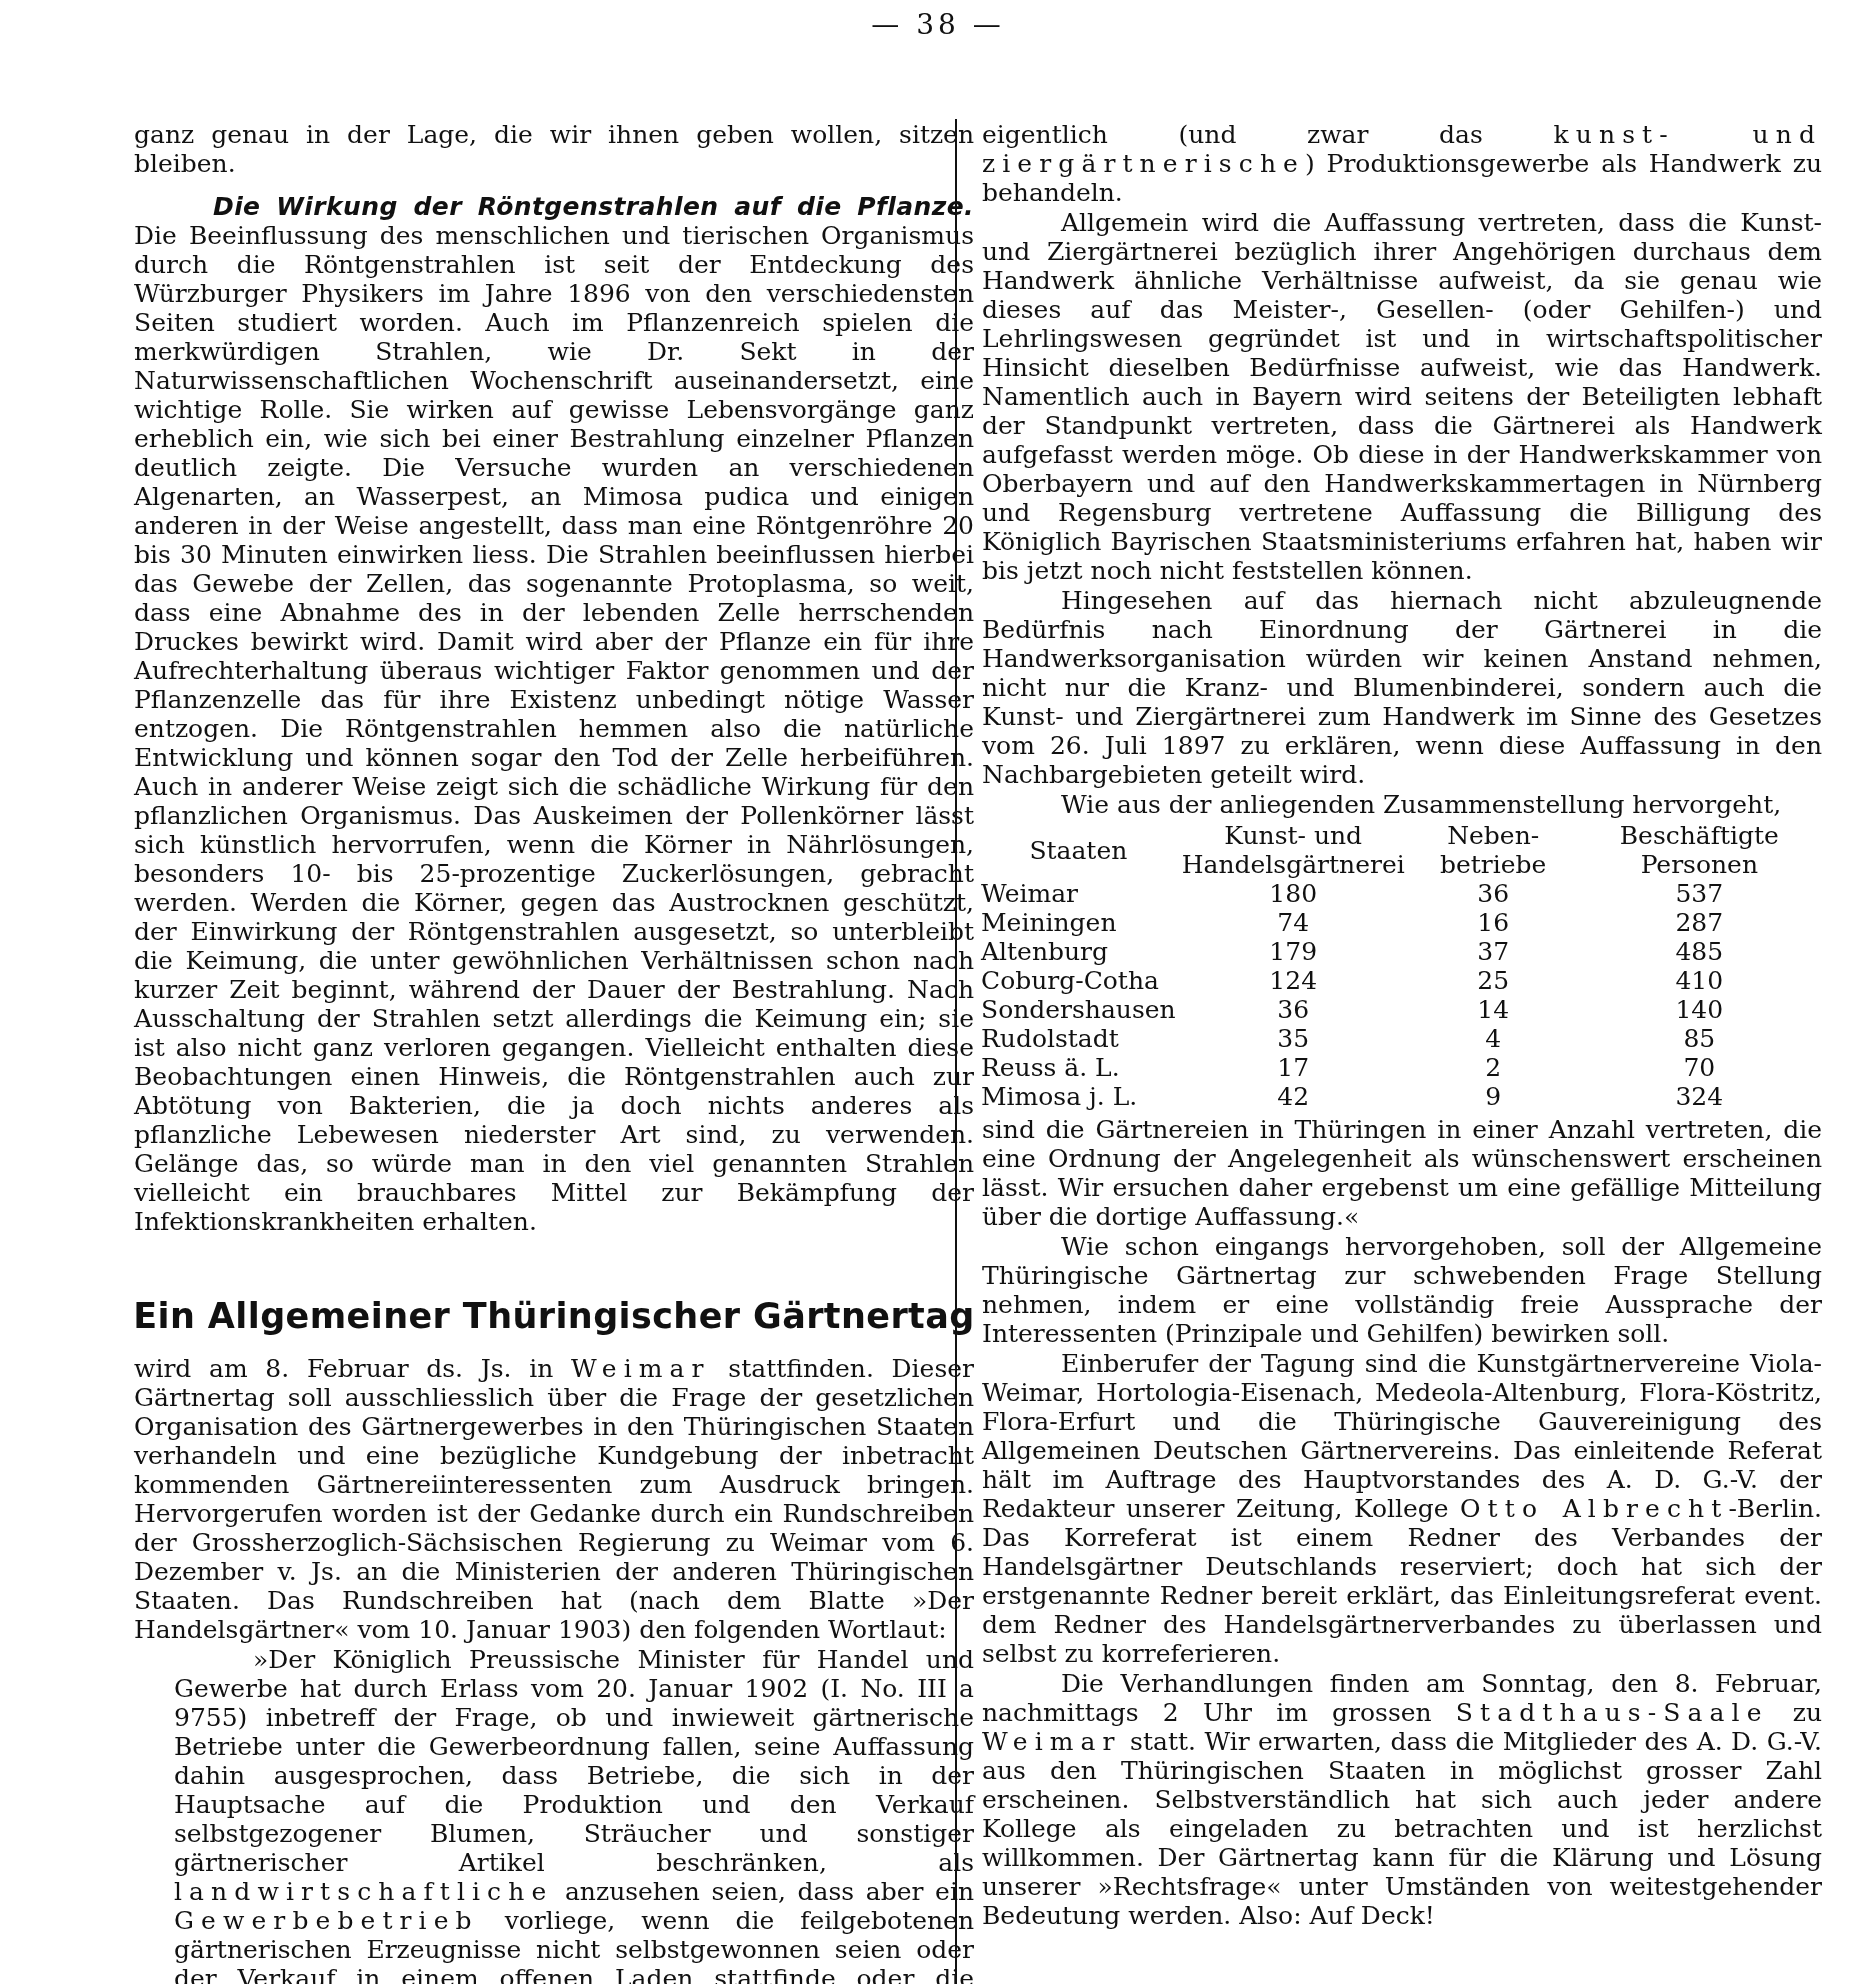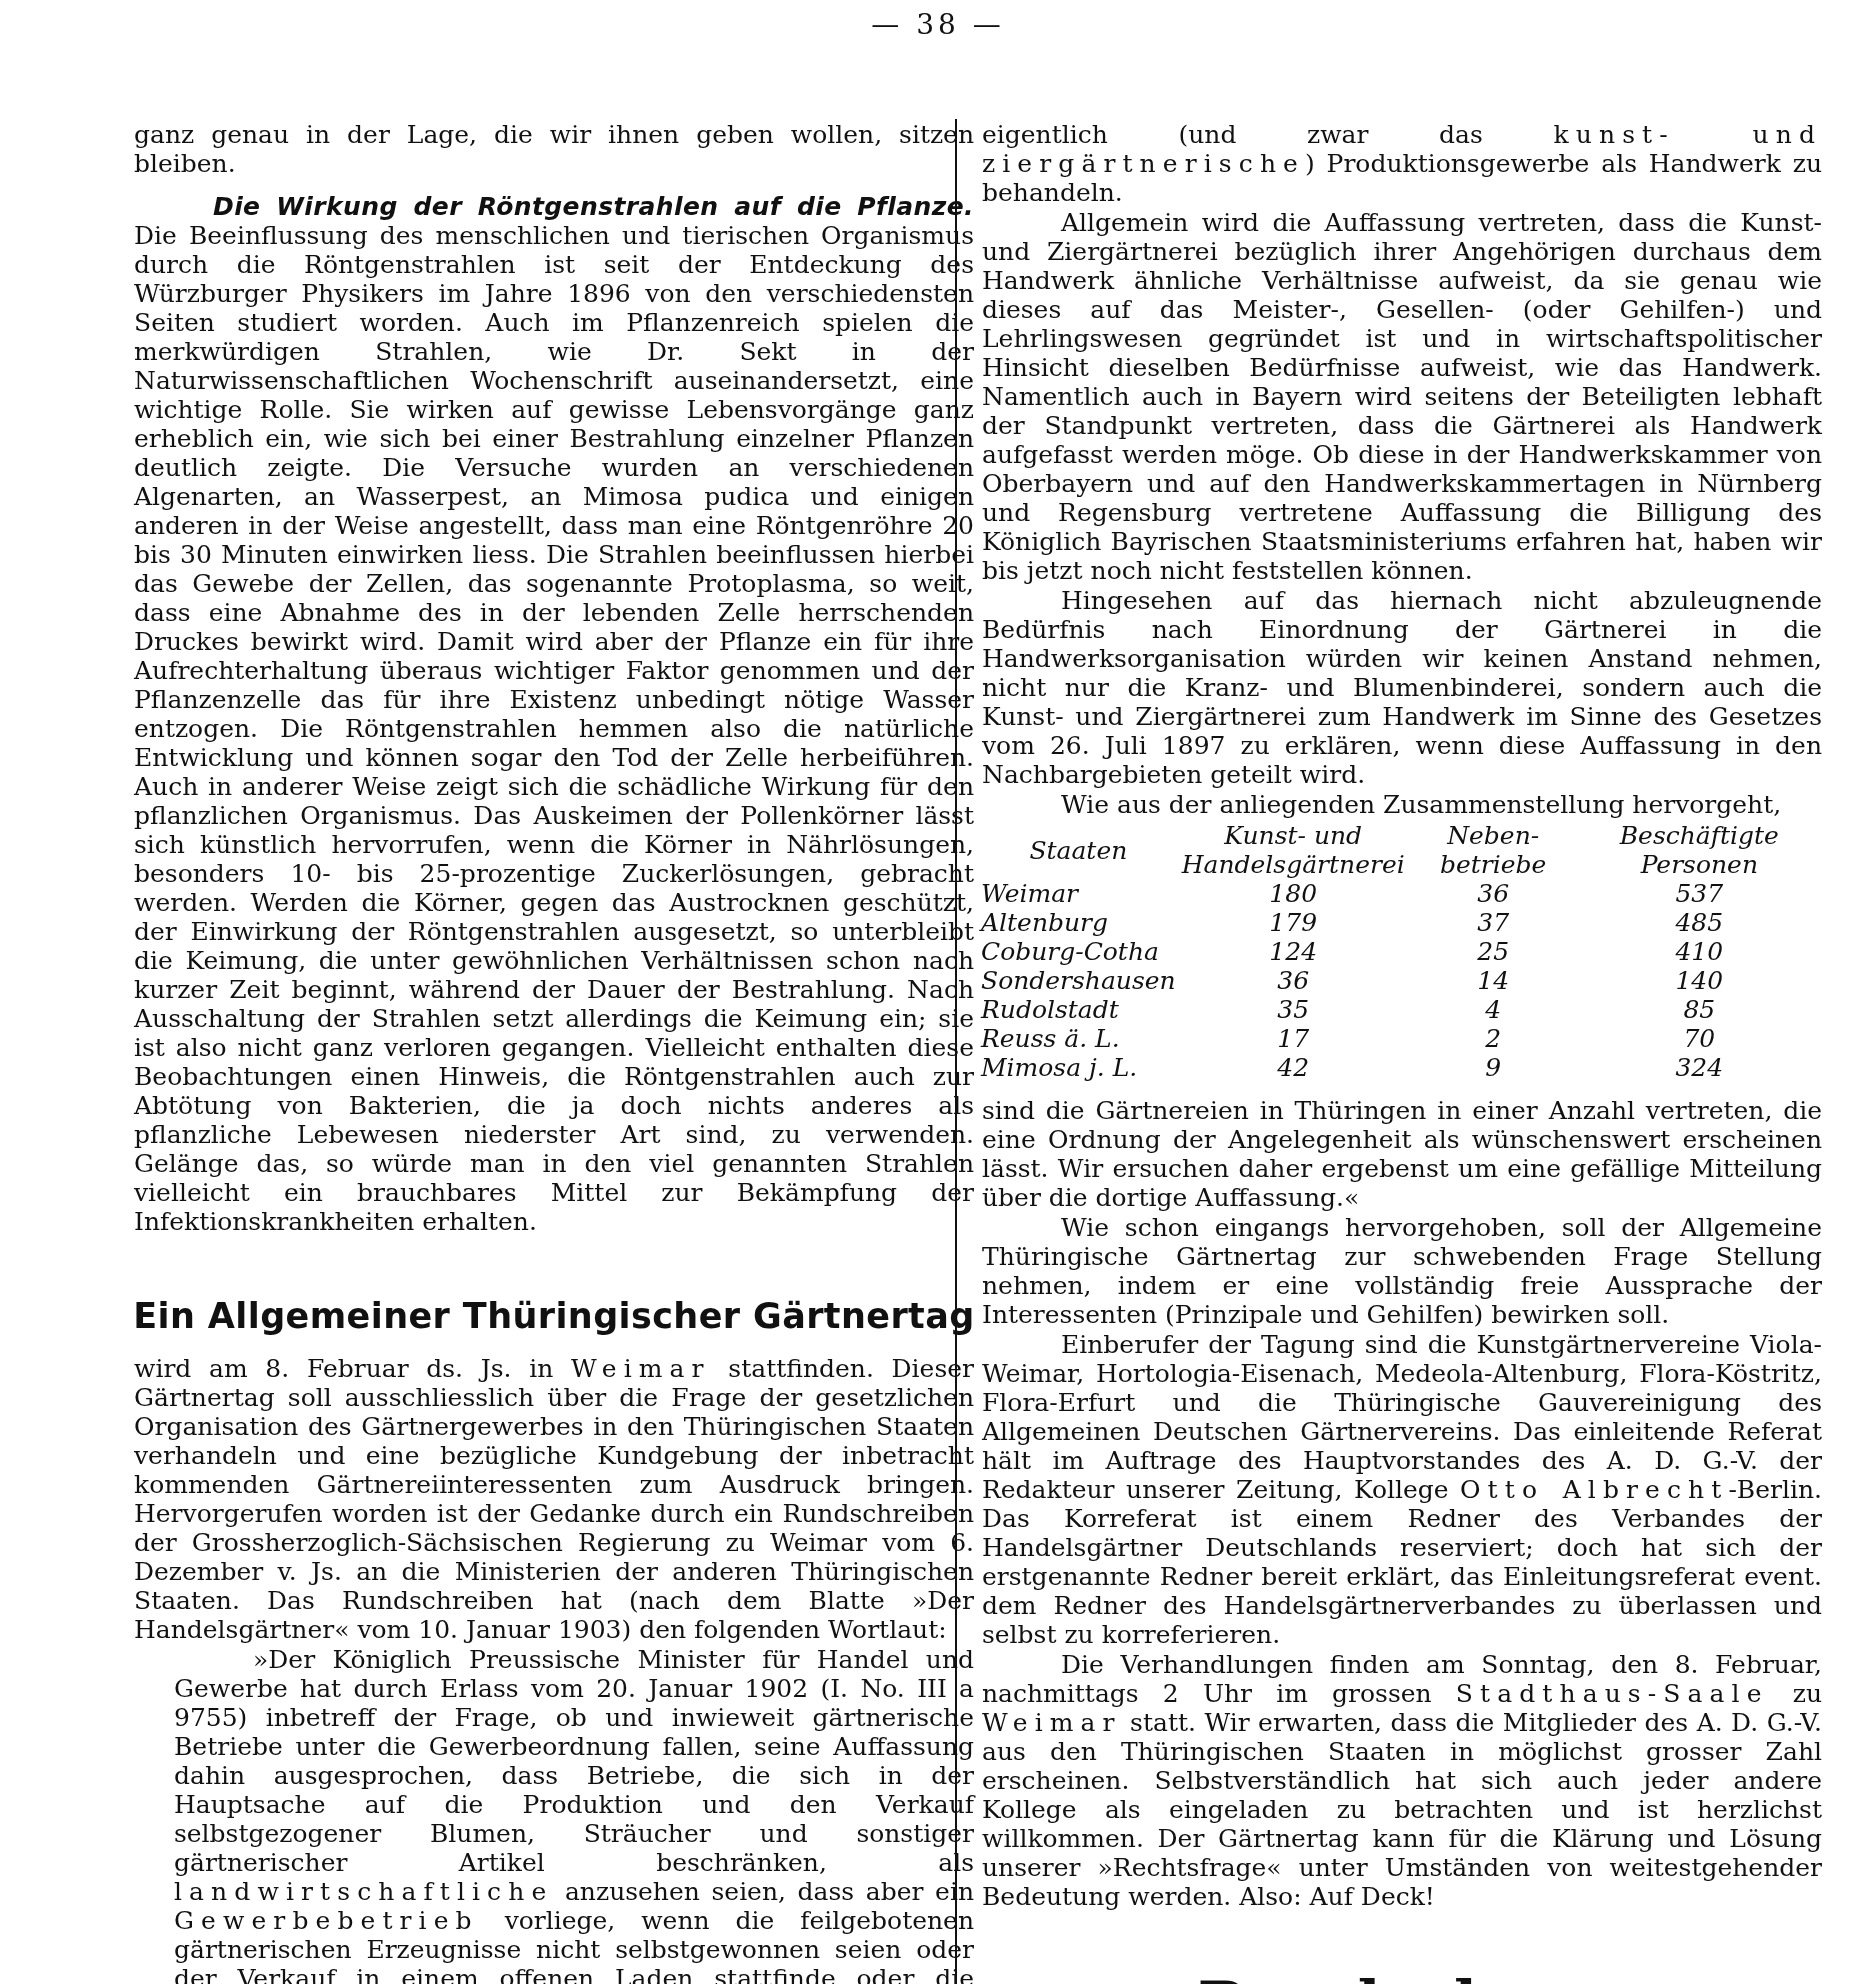--- a/index.html
+++ b/index.html
@@ -27,21 +27,21 @@
   h2.section {
     font-family: "DejaVu Sans", sans-serif; font-weight: bold; font-size: 35px;
     text-align: center; margin: 60px 0 18px 0; letter-spacing: 0.4px; line-height: 40px;
   }
   h2.rund {
     font-family: "DejaVu Serif", serif; font-weight: bold; font-size: 60px;
     text-align: center; margin: 60px 0 32px 0; letter-spacing: 1.2px; line-height: 64px;
   }
   .quote { padding-left: 40px; }
   .gap { height: 12px; }
-  table.stats { width: 100%; border-collapse: collapse; margin: 2px 0 14px 0; font-style: italic; }
+  table.stats { width: 100%; border-collapse: collapse; margin: 2px 0 4px 0; }
   table.stats th { font-weight: normal; text-align: center; vertical-align: middle; padding: 0; line-height: 29px; }
   table.stats td { padding: 0; line-height: 29px; }
   table.stats td.num { text-align: center; }
   table.stats td.name { text-align: left; }
 </style>
 </head>
 <body>
 
 <div class="pagenum">— 38 —</div>
 
@@ -76,20 +76,26 @@
         <th style="width:20%">Neben- betriebe</th>
         <th style="width:30%">Beschäftigte Personen</th>
       </tr>
     </thead>
     <tbody id="table-body">
         <tr>
           <td class="name">Weimar</td>
           <td class="num">180</td>
           <td class="num">36</td>
           <td class="num">537</td>
+        </tr>
+        <tr>
+          <td class="name">Meiningen</td>
+          <td class="num">74</td>
+          <td class="num">16</td>
+          <td class="num">287</td>
         </tr>
         <tr>
           <td class="name">Altenburg</td>
           <td class="num">179</td>
           <td class="num">37</td>
           <td class="num">485</td>
         </tr>
         <tr>
           <td class="name">Coburg-Cotha</td>
           <td class="num">124</td>

